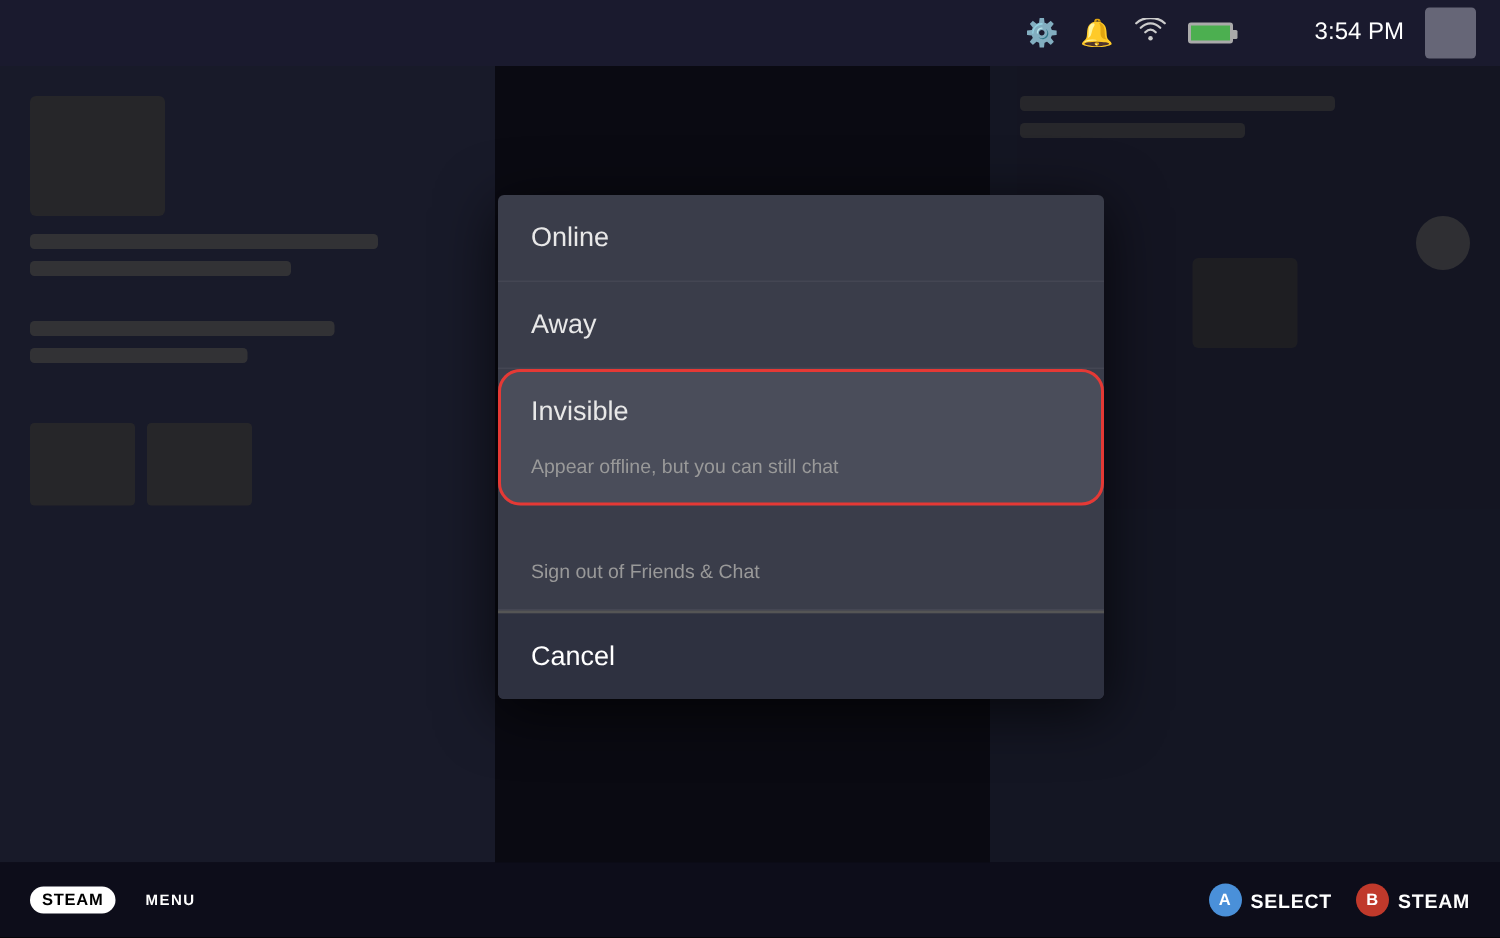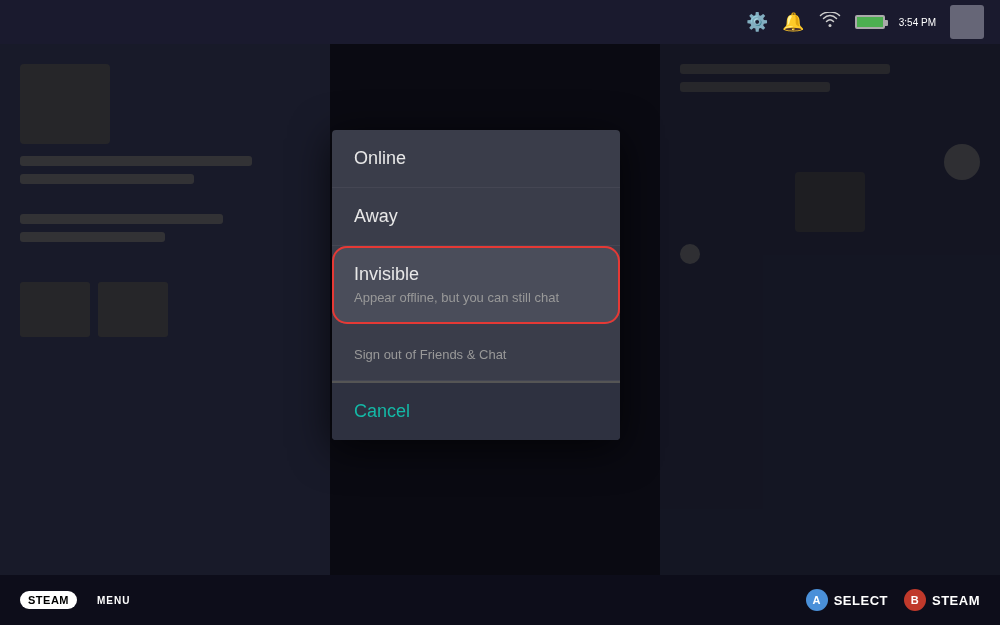--- a/index.html
+++ b/index.html
@@ -37,22 +37,23 @@
       z-index: 1;
     }
 
     .topbar-icon {
       color: #ccc;
       font-size: 18px;
     }
 
     .topbar-time {
       color: #fff;
-      font-size: 10px;
+      font-size: 16px;
       font-weight: 500;
+      margin-left: 40px;
     }
 
     .avatar-thumb {
       width: 34px;
       height: 34px;
       background: #555;
       border-radius: 2px;
     }
 
     
@@ -183,21 +184,21 @@
       z-index: 5;
       display: flex;
       align-items: center;
       justify-content: center;
     }
 
     .dialog {
       position: absolute;
       left: 332px;
       top: 130px;
-      width: 288px;
+      width: 404px;
       background: #3a3d4a;
       border-radius: 4px;
       overflow: hidden;
       box-shadow: 0 8px 40px rgba(0,0,0,0.7);
     }
 
     .menu-item {
       padding: 18px 22px;
       color: #e8e8e8;
       font-size: 18px;
@@ -211,27 +212,27 @@
     .menu-item.selected {
       outline: 2px solid #e53935;
       outline-offset: -2px;
       background: #4a4d5a;
       border-radius: 15px;
     }
 
     .menu-item .item-subtitle {
       font-size: 13px;
       color: #999;
-      margin-top: 5px;
+      margin-top: 18px;
       font-weight: 400;
     }
 
     .menu-item-cancel {
       padding: 18px 22px;
-      color: #14b8a6;
+      color: #ffffff;
       font-size: 18px;
       font-weight: 500;
       cursor: pointer;
       background: #2e3140;
     }
 
     .divider {
       height: 2px;
       background: #555;
     }

